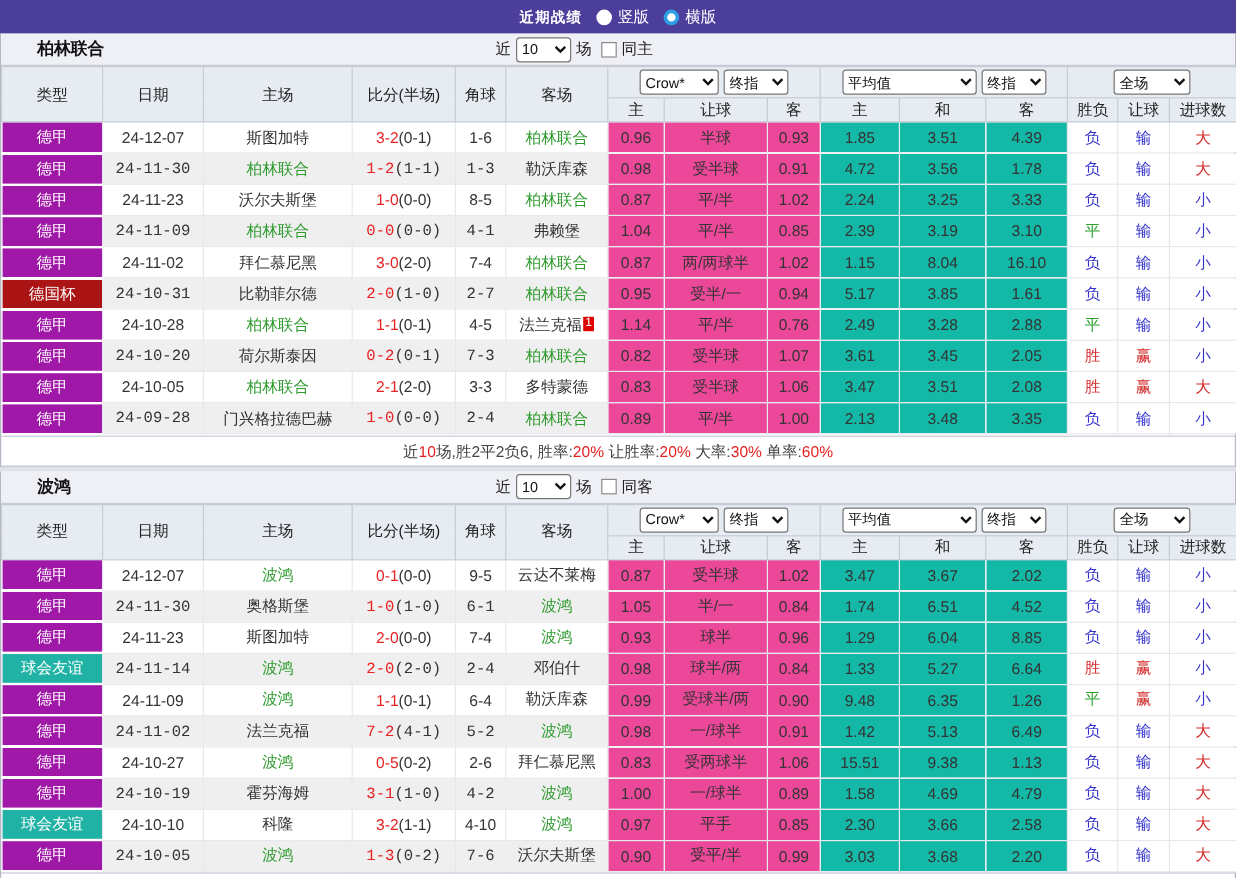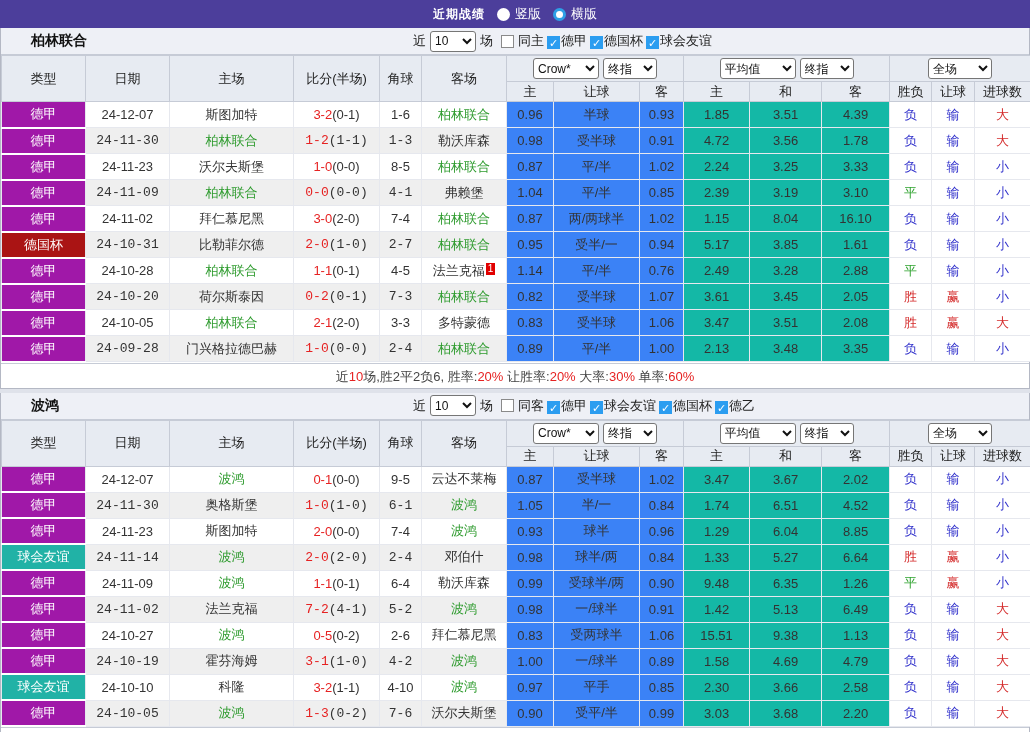--- a/index.html
+++ b/index.html
@@ -25,26 +25,26 @@
   .chk-item { margin-left:3px; cursor:pointer; }
   .chk-item .cb { margin-right:1px; }
 
   table { width:100%; border-collapse:collapse; table-layout:fixed; }
   th { background:#e7ebf2; border:1px solid #c6cbd6; font-weight:normal; font-size:13px; height:20px; color:#222; text-align:center; }
   .dd-cell { padding:2px 0; }
   select { font-size:12px; border:1px solid #767676; border-radius:3px; background:#fff; height:21px; color:#111; }
   .sel-count { width:46px; }
   .sel-source { width:66px; margin-right:4px; }
   .sel-time { width:54px; }
-  .sel-avg { width:76px; margin-right:4px; }
+  .sel-avg { width:112px; margin-right:4px; }
   .sel-scope { width:64px; }
 
   td { border:1px solid #e6e8ee; text-align:center; font-size:13px; height:26px; color:#333; background:#fff; overflow:hidden; }
   tr.even .c-plain { background:#efefef;font-family:Liberation Mono, monospace; }
-  .c-crow { background:#3b82f6; }
+  .c-crow { background:#ec4899; }
   .c-avg  { background:#14b8a6; }
   .c-full { background:#fff; }
   td.c-type { color:#fff; border-bottom:2px solid #fff; font-size:13px; }
   .t-purple  { background:#a018a8; }
   .t-darkred { background:#aa1414; }
   .t-teal    { background:#21b2a6; }
   .green { color:#2e9b2e; }
   .s-main { color:#e62222; }
   .v-red { color:#d42a2a; } .v-green { color:#2fa32f; } .v-blue { color:#3333cc; }
   .badge { display:none; background:#e10000; color:#fff; font-size:10px; line-height:12px; padding:0 2px; vertical-align:3px; margin-left:1px; }
@@ -72,21 +72,20 @@
 
   <div class="section">
     <div class="title-row">
       <span class="team-name">柏林联合</span>
       <span class="filters">
         <span>近</span>
         <select class="sel-count"><option>10</option></select>
         <span>场</span>
         <span class="cb unchecked"></span>
         <span>同主</span>
-        <span class="league-list"><span class="chk-item"><span class="cb checked">✓</span><span>德甲</span></span><span class="chk-item"><span class="cb checked">✓</span><span>德国杯</span></span><span class="chk-item"><span class="cb checked">✓</span><span>球会友谊</span></span></span>
       </span>
     </div>
     <table>
       <colgroup>
         <col style="width:84px">
           <col style="width:84px">
           <col style="width:124px">
           <col style="width:86px">
           <col style="width:42px">
           <col style="width:85px">
@@ -310,21 +309,20 @@
 
   <div class="section">
     <div class="title-row">
       <span class="team-name">波鸿</span>
       <span class="filters">
         <span>近</span>
         <select class="sel-count"><option>10</option></select>
         <span>场</span>
         <span class="cb unchecked"></span>
         <span>同客</span>
-        <span class="league-list"><span class="chk-item"><span class="cb checked">✓</span><span>德甲</span></span><span class="chk-item"><span class="cb checked">✓</span><span>球会友谊</span></span><span class="chk-item"><span class="cb checked">✓</span><span>德国杯</span></span><span class="chk-item"><span class="cb checked">✓</span><span>德乙</span></span></span>
       </span>
     </div>
     <table>
       <colgroup>
         <col style="width:84px">
           <col style="width:84px">
           <col style="width:124px">
           <col style="width:86px">
           <col style="width:42px">
           <col style="width:85px">

